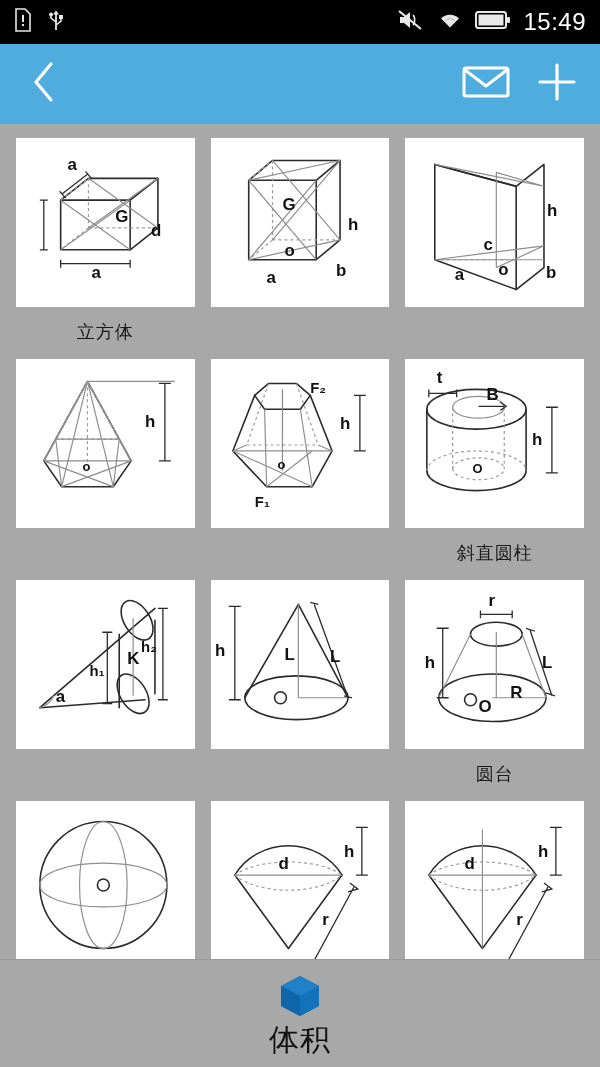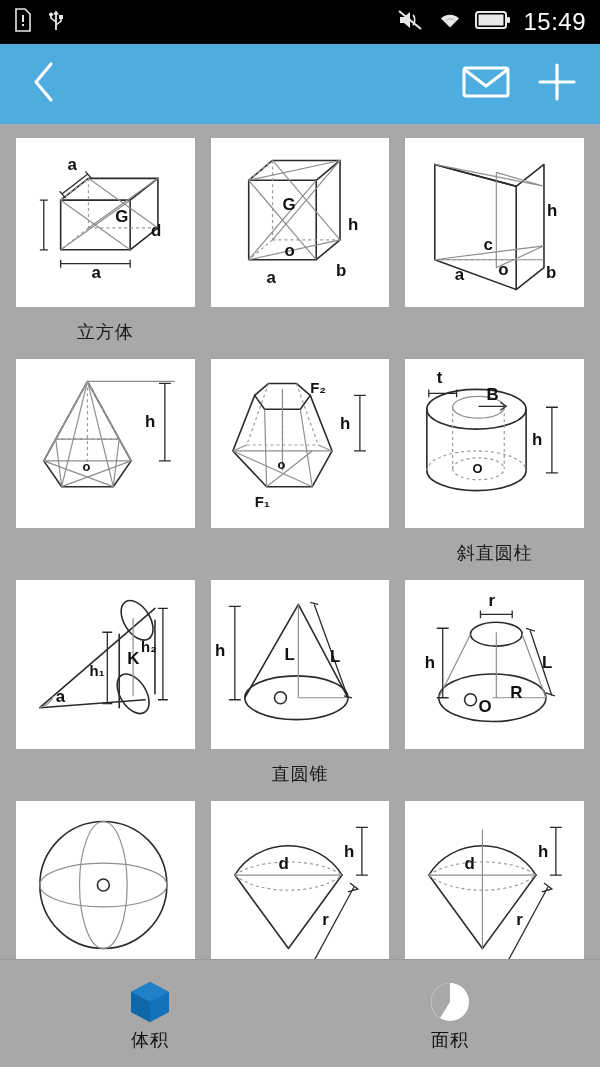--- a/index.html
+++ b/index.html
@@ -55,21 +55,21 @@
   
   .tabbar{
     flex:0 0 107px;height:107px;background:#a8a8a8;
     display:flex;align-items:center;border-top:1px solid #9a9a9a;
   }
   .tab{
     flex:1;display:flex;flex-direction:column;align-items:center;justify-content:center;
     gap:6px;cursor:pointer;height:100%;
   }
   .tab-ic{height:46px;display:flex;align-items:center;justify-content:center;}
-  .tab-label{font-size:18px;color:#111;line-height:1;letter-spacing:1px;}
+  .tab-label{font-size:30px;color:#111;line-height:1;letter-spacing:1px;}
   .tab.active .tab-label{color:#111;}
 
   
   .dg{fill:none;stroke:#2b2b2b;stroke-width:1.6;stroke-linejoin:round;stroke-linecap:round;}
   .dg-l{fill:none;stroke:#8e8e8e;stroke-width:1.2;}
   .dg-d{fill:none;stroke:#9b9b9b;stroke-width:1.2;stroke-dasharray:3 3;}
   .dg-dim{fill:none;stroke:#2b2b2b;stroke-width:1.3;}
   .lbl{font-family:"Liberation Sans",sans-serif;font-size:17px;font-weight:700;fill:#111;}
   .lbl-s{font-family:"Liberation Sans",sans-serif;font-size:11px;font-weight:700;fill:#111;}
 </style>
@@ -286,41 +286,41 @@
             <path class="dg" d="M88 24L34 118M88 24l50 94"></path>
             <path class="dg-l" d="M88 24v94M88 118h50"></path>
             <circle class="dg" cx="70" cy="118" r="6"></circle>
             <text class="lbl" x="74" y="80">L</text>
             <path class="dg-dim" d="M104 24l34 94M100 22l8 2M134 116l8 2" stroke="#8e8e8e"></path>
             <text class="lbl" x="120" y="82">L</text>
             <path class="dg-dim" d="M24 26v94M18 26h12M18 120h12"></path>
             <text class="lbl" x="4" y="76">h</text>
           </svg>
         </div>
-        <div class="cell-label">直圆锥</div>
       </div>
 
       <div class="cell">
         <div class="thumb">
           <svg viewBox="0 0 180 169">
             <ellipse class="dg" cx="92" cy="54" rx="26" ry="12"></ellipse>
             <ellipse class="dg" cx="88" cy="118" rx="54" ry="24"></ellipse>
             <path class="dg-l" d="M66 54L34 118M118 54l24 64"></path>
             <path class="dg-l" d="M92 52v66M88 118h54"></path>
             <circle class="dg" cx="66" cy="120" r="6" fill="none"></circle>
             <path class="dg-dim" d="M76 34h32M76 30v8M108 30v8"></path>
             <text class="lbl" x="84" y="26">r</text>
             <path class="dg-dim" d="M38 48v70M32 48h12M32 118h12"></path>
             <text class="lbl" x="20" y="88">h</text>
             <path class="dg-dim" d="M126 50l22 66M122 48l9 3M142 113l9 3" stroke="#8e8e8e"></path>
             <text class="lbl" x="138" y="88">L</text>
             <text class="lbl" x="106" y="118">R</text>
             <text class="lbl" x="74" y="132">O</text>
           </svg>
         </div>
+        <div class="cell-label">圆台</div>
       </div>
 
       <div class="cell">
         <div class="thumb">
           <svg viewBox="0 0 180 169">
             <circle class="dg" cx="88" cy="84" r="64"></circle>
             <ellipse class="dg-l" cx="88" cy="84" rx="64" ry="22"></ellipse>
             <ellipse class="dg-l" cx="88" cy="84" rx="24" ry="64"></ellipse>
             <circle class="dg" cx="88" cy="84" r="6"></circle>
           </svg>
@@ -372,24 +372,15 @@
       <div class="tab-ic">
         <svg width="46" height="46" viewBox="0 0 46 46">
           <path d="M23 3L42 13v20L23 43 4 33V13z" fill="#1273bb"></path>
           <path d="M23 3L42 13 23 23 4 13z" fill="#2080c8"></path>
           <path d="M23 23v20L4 33V13z" fill="#0f66a8"></path>
           <path d="M23 23v20l19-10V13z" fill="#1273bb"></path>
         </svg>
       </div>
       <div class="tab-label">体积</div>
     </div>
-    <div class="tab">
-      <div class="tab-ic">
-        <svg width="44" height="44" viewBox="0 0 44 44">
-          <circle cx="22" cy="22" r="19" fill="#fff"></circle>
-          <path d="M22 22V3A19 19 0 0 0 12 38z" fill="#a8a8a8"></path>
-        </svg>
-      </div>
-      <div class="tab-label">面积</div>
-    </div>
   </div>
 
 </div>
 
 </body></html>

